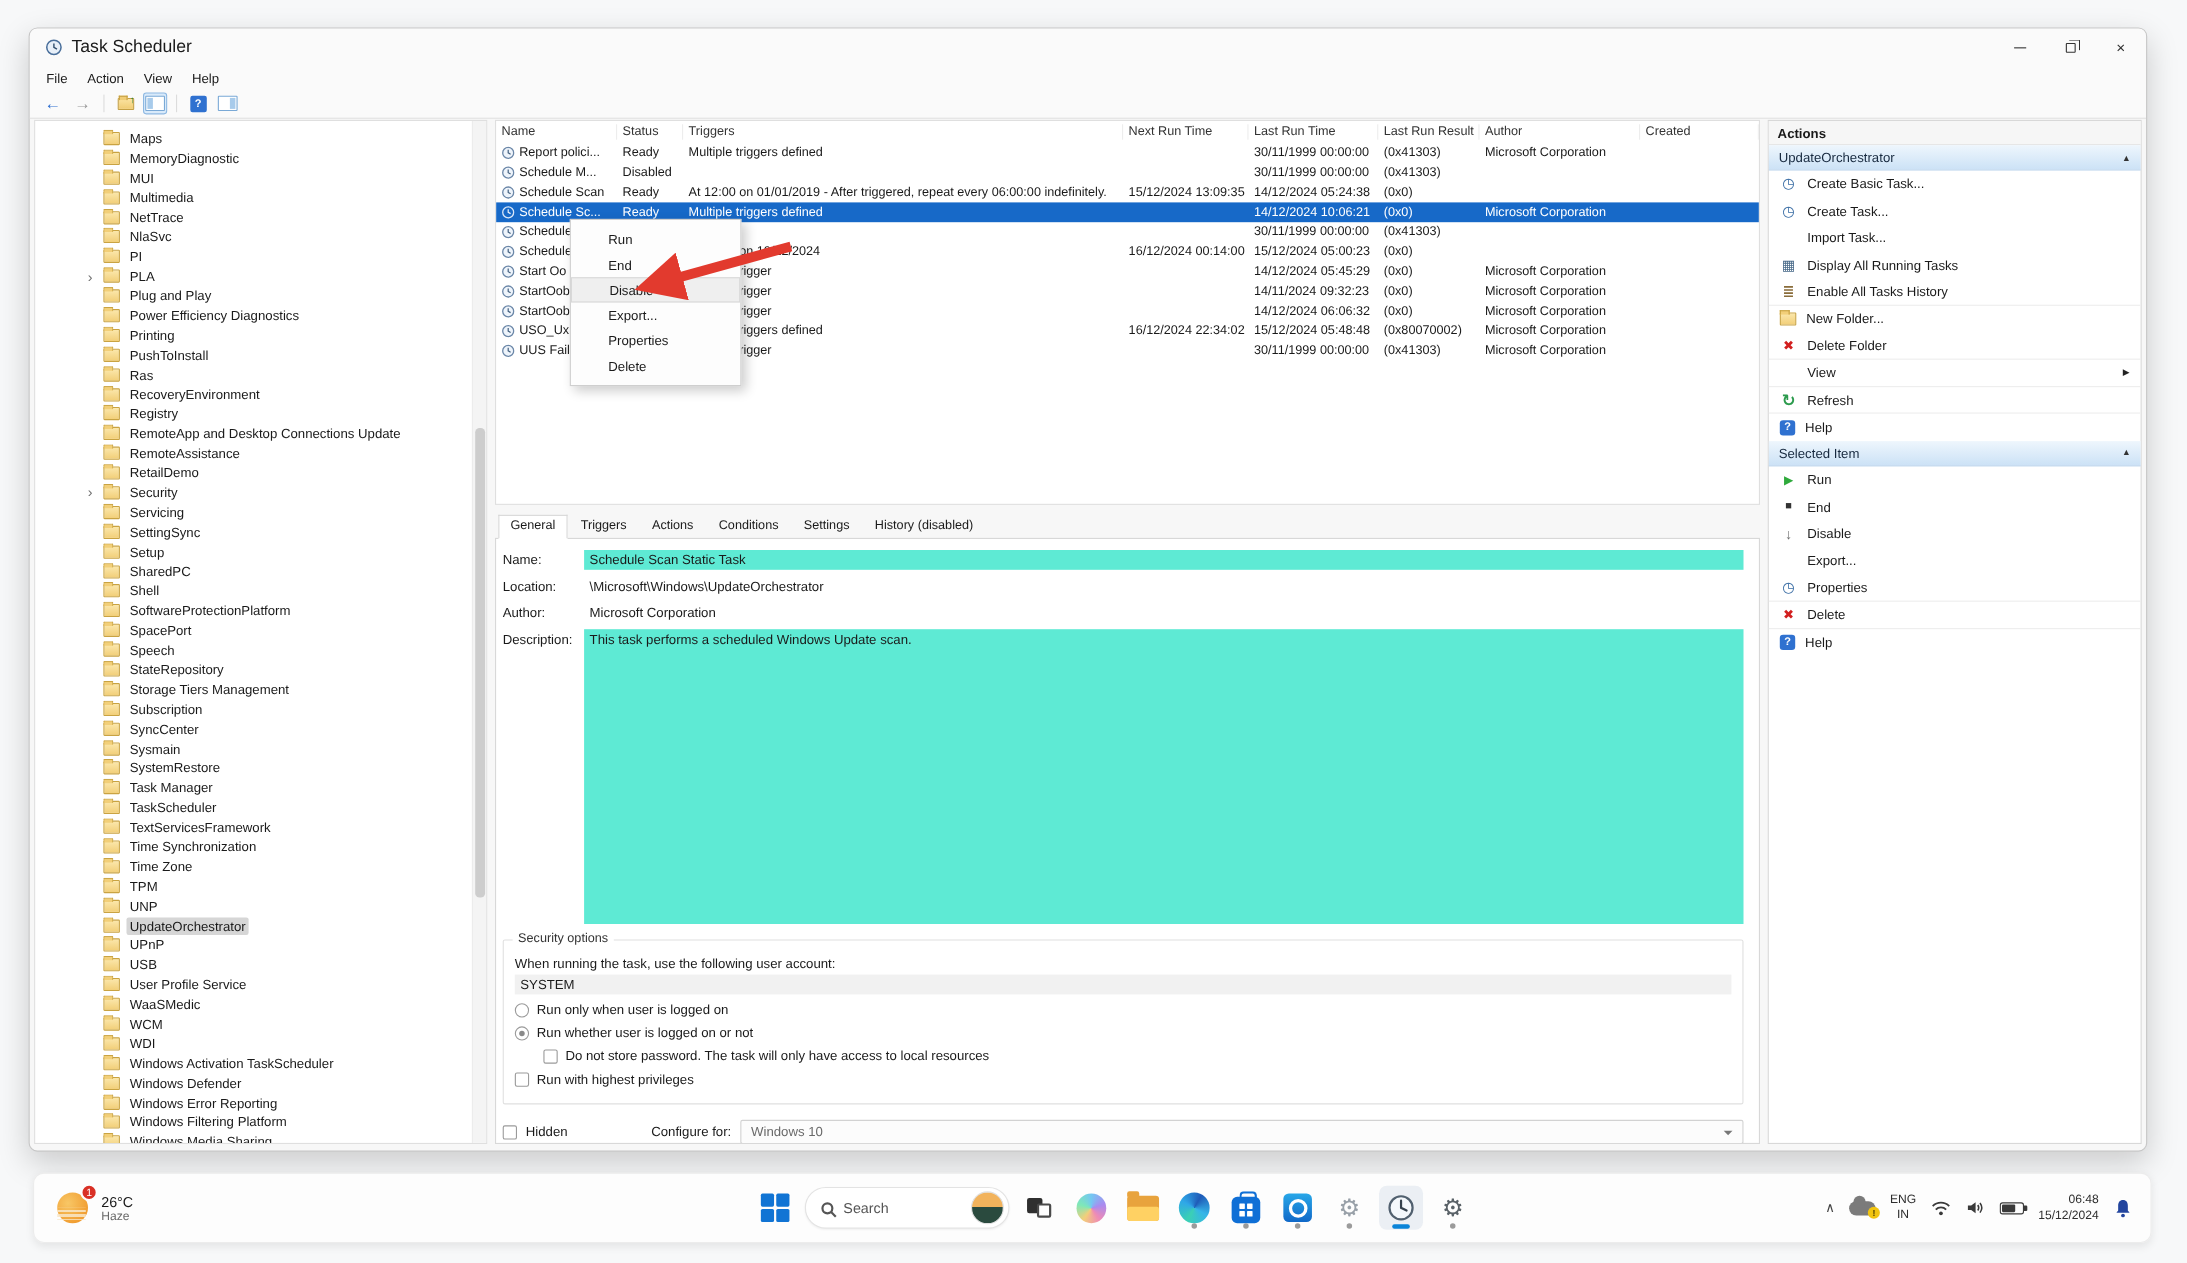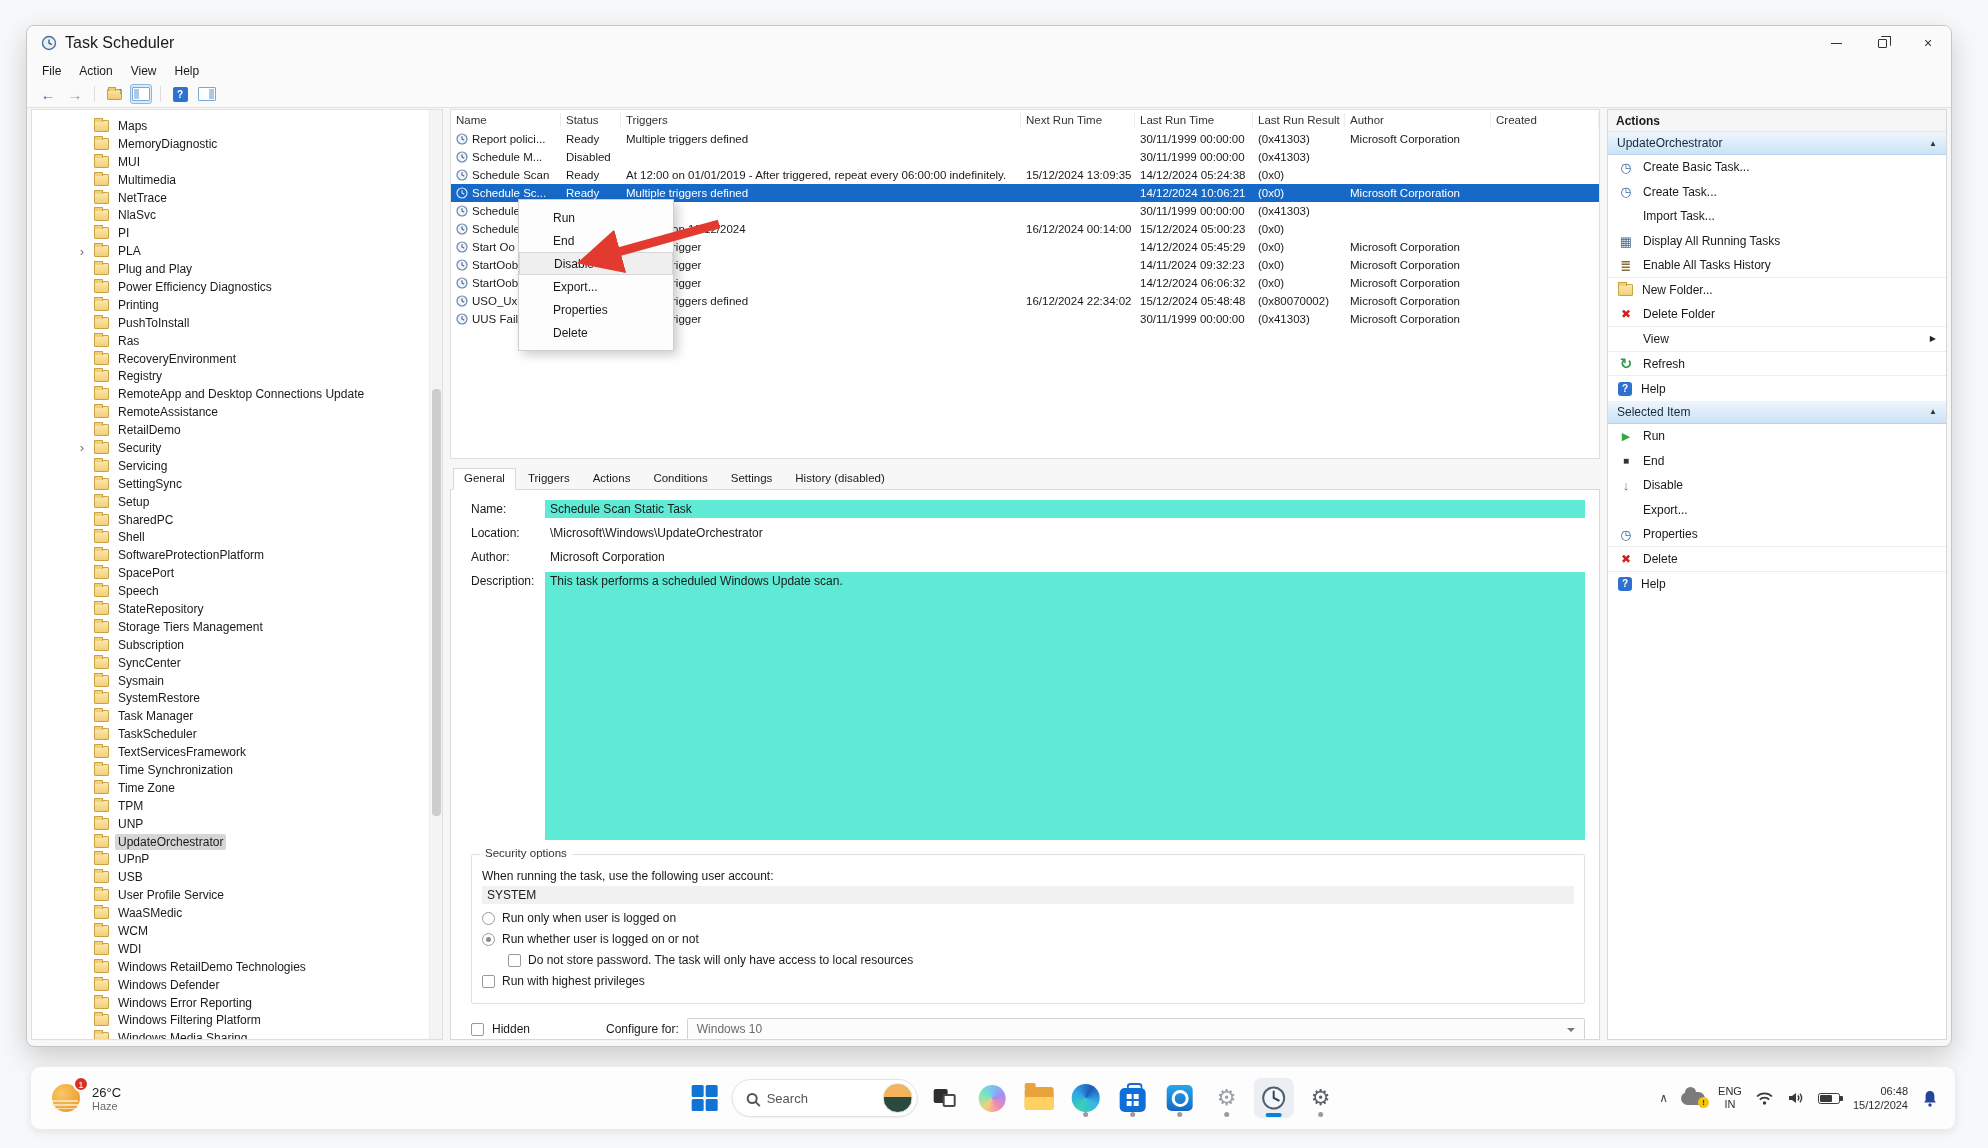--- a/index.html
+++ b/index.html
@@ -53,21 +53,21 @@
 .lv-row>span{overflow:hidden;padding:0 5px;display:flex;align-items:center;height:100%;gap:4px}
 .lv-row.sel{background:#1769c8;color:#fff}
 .rowclock circle{stroke:#6b87a8;fill:#eef4fb;stroke-width:1.2}
 .rowclock path{stroke:#44617f;stroke-width:1.1;fill:none}
 .sel .rowclock circle{stroke:#d8e6f8;fill:#1769c8}
 .sel .rowclock path{stroke:#eaf2fc}
 
 .tabs-row{display:flex;margin-top:7px;padding-left:3px;height:23px;align-items:flex-end;gap:1px}
 .tab{font-size:11.5px;padding:3px 10px 4px 10px;border:1px solid transparent;position:relative}
 .tab.active{background:#fff;border:1px solid #d8d8d8;border-bottom-color:#fff;z-index:3;margin-bottom:-1px;padding-bottom:5px}
-.details-pane{flex:1;background:#fff;border:1px solid #d8d8d8;font-size:12px;padding:10px 14px 0 20px;overflow:hidden}
+.details-pane{flex:1;background:#fff;border:1px solid #d8d8d8;font-size:12px;padding:10px 14px 0 6px;overflow:hidden}
 .frow{display:flex;margin-bottom:6px}
 .flabel{width:74px;flex:0 0 auto;padding-top:2px}
 .fval{flex:1;padding:2px 5px}
 .fval.gray{background:#5eead4}
 .desc{height:268px}
 .secbox{border:1px solid #e0e0e0;border-radius:2px;position:relative;margin-top:14px;padding:14px 10px 8px 10px}
 .seclegend{position:absolute;top:-8px;left:8px;background:#fff;padding:0 5px;font-size:11.5px;color:#333}
 .secrow{display:flex;align-items:center;gap:7px;margin:7px 0;font-size:12px}
 .secrow.indent{margin-left:26px}
 .sysval{background:#f1f1f1;padding:2px 5px;margin:3px 0 2px 0}
@@ -504,21 +504,21 @@
 
           <div class="tree-item">
             <span class="expander">›</span>
             <span class="folder"></span>
             <span class="tlabel">WDI</span>
           </div>
 
           <div class="tree-item">
             <span class="expander">›</span>
             <span class="folder"></span>
-            <span class="tlabel">Windows RetailDemo Technologies</span>
+            <span class="tlabel">Windows Activation TaskScheduler</span>
           </div>
 
           <div class="tree-item">
             <span class="expander">›</span>
             <span class="folder"></span>
             <span class="tlabel">Windows Defender</span>
           </div>
 
           <div class="tree-item">
             <span class="expander">›</span>

